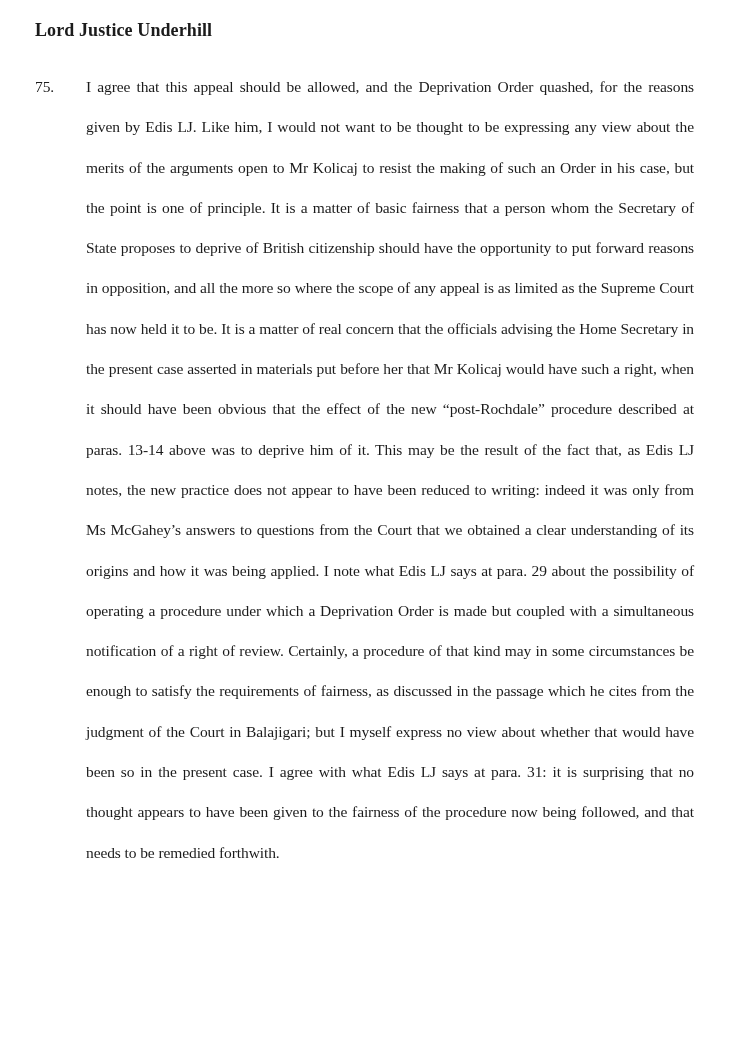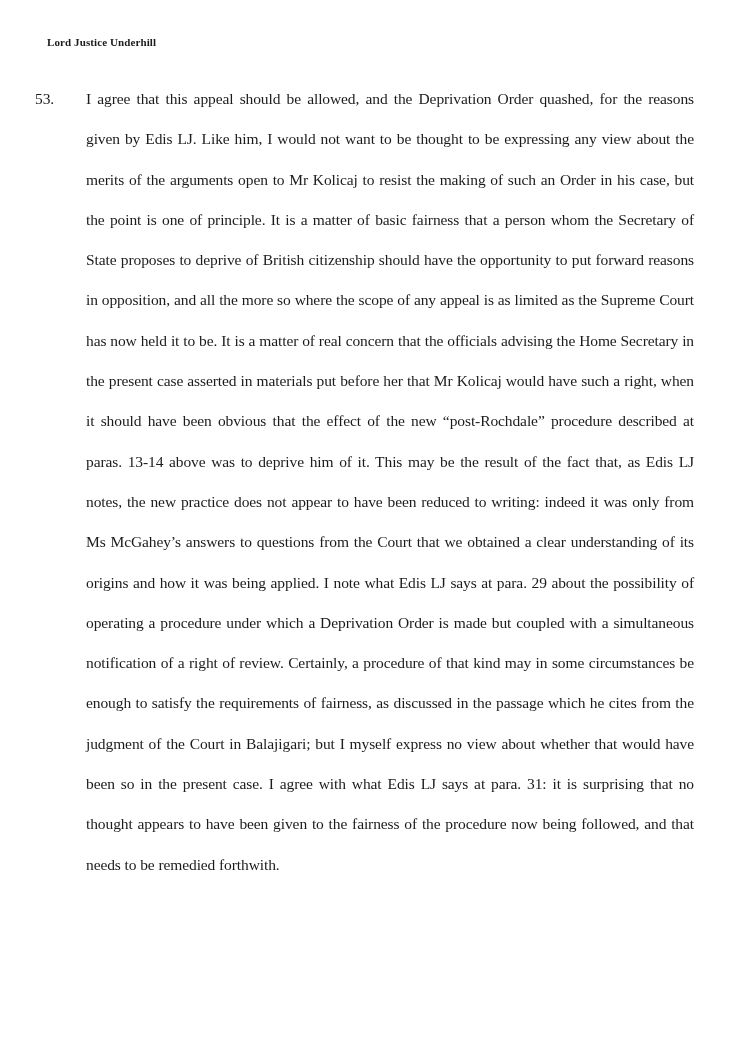--- a/index.html
+++ b/index.html
@@ -12,23 +12,23 @@
     width: 750px;
     height: 1051px;
     margin: 0 auto;
     background: #ffffff;
     box-sizing: border-box;
     overflow: hidden;
     font-family: "Liberation Serif", "DejaVu Serif", serif;
     color: #1b1b1b;
   }
   .judge-heading {
-    margin: 12px;
+    margin: 0;
     padding: 21px 60px 0 35px;
-    font-size: 11px;
+    font-size: 18px;
     line-height: 19px;
     font-weight: bold;
     letter-spacing: 0.1px;
   }
   .para {
     display: flex;
     margin-top: 27px;
     padding: 0 56px 0 35px;
     font-size: 15.5px;
     line-height: 40.3px;
@@ -46,17 +46,17 @@
   }
 </style>
 </head>
 <body>
 
 <div class="page">
 
   <h1 class="judge-heading">Lord Justice Underhill</h1>
 
   <div class="para">
-    <div class="para-number">53.</div>
+    <div class="para-number">75.</div>
     <div class="para-body"><span>I agree that this appeal should be allowed, and the Deprivation Order quashed, for the reasons given by Edis LJ.  Like him, I would not want to be thought to be expressing any view about the merits of the arguments open to Mr Kolicaj to resist the making of such an Order in his case, but the point is one of principle.  It is a matter of basic fairness that a person whom the Secretary of State proposes to deprive of British citizenship should have the opportunity to put forward reasons in opposition, and all the more so where the scope of any appeal is as limited as the Supreme Court has now held it to be.  It is a matter of real concern that the officials advising the Home Secretary in the present case asserted in materials put before her that Mr Kolicaj would have such a right, when it should have been obvious that the effect of the new “post-Rochdale” procedure described at paras. 13-14 above was to deprive him of it.  This may be the result of the fact that, as Edis LJ notes, the new practice does not appear to have been reduced to writing: indeed it was only from Ms McGahey’s answers to questions from the Court that we obtained a clear understanding of its origins and how it was being applied.  I note what Edis LJ says at para. 29 about the possibility of operating a procedure under which a Deprivation Order is made but coupled with a simultaneous notification of a right of review.  Certainly, a procedure of that kind may in some circumstances be enough to satisfy the requirements of fairness, as discussed in the passage which he cites from the judgment of the Court in </span><span class="seg-italic">Balajigari</span><span>; but I myself express no view about whether that would have been so in the present case.  I agree with what Edis LJ says at para. 31: it is surprising that no thought appears to have been given to the fairness of the procedure now being followed, and that needs to be remedied forthwith.</span></div>
   </div>
 
 </div>
 
 </body></html>

